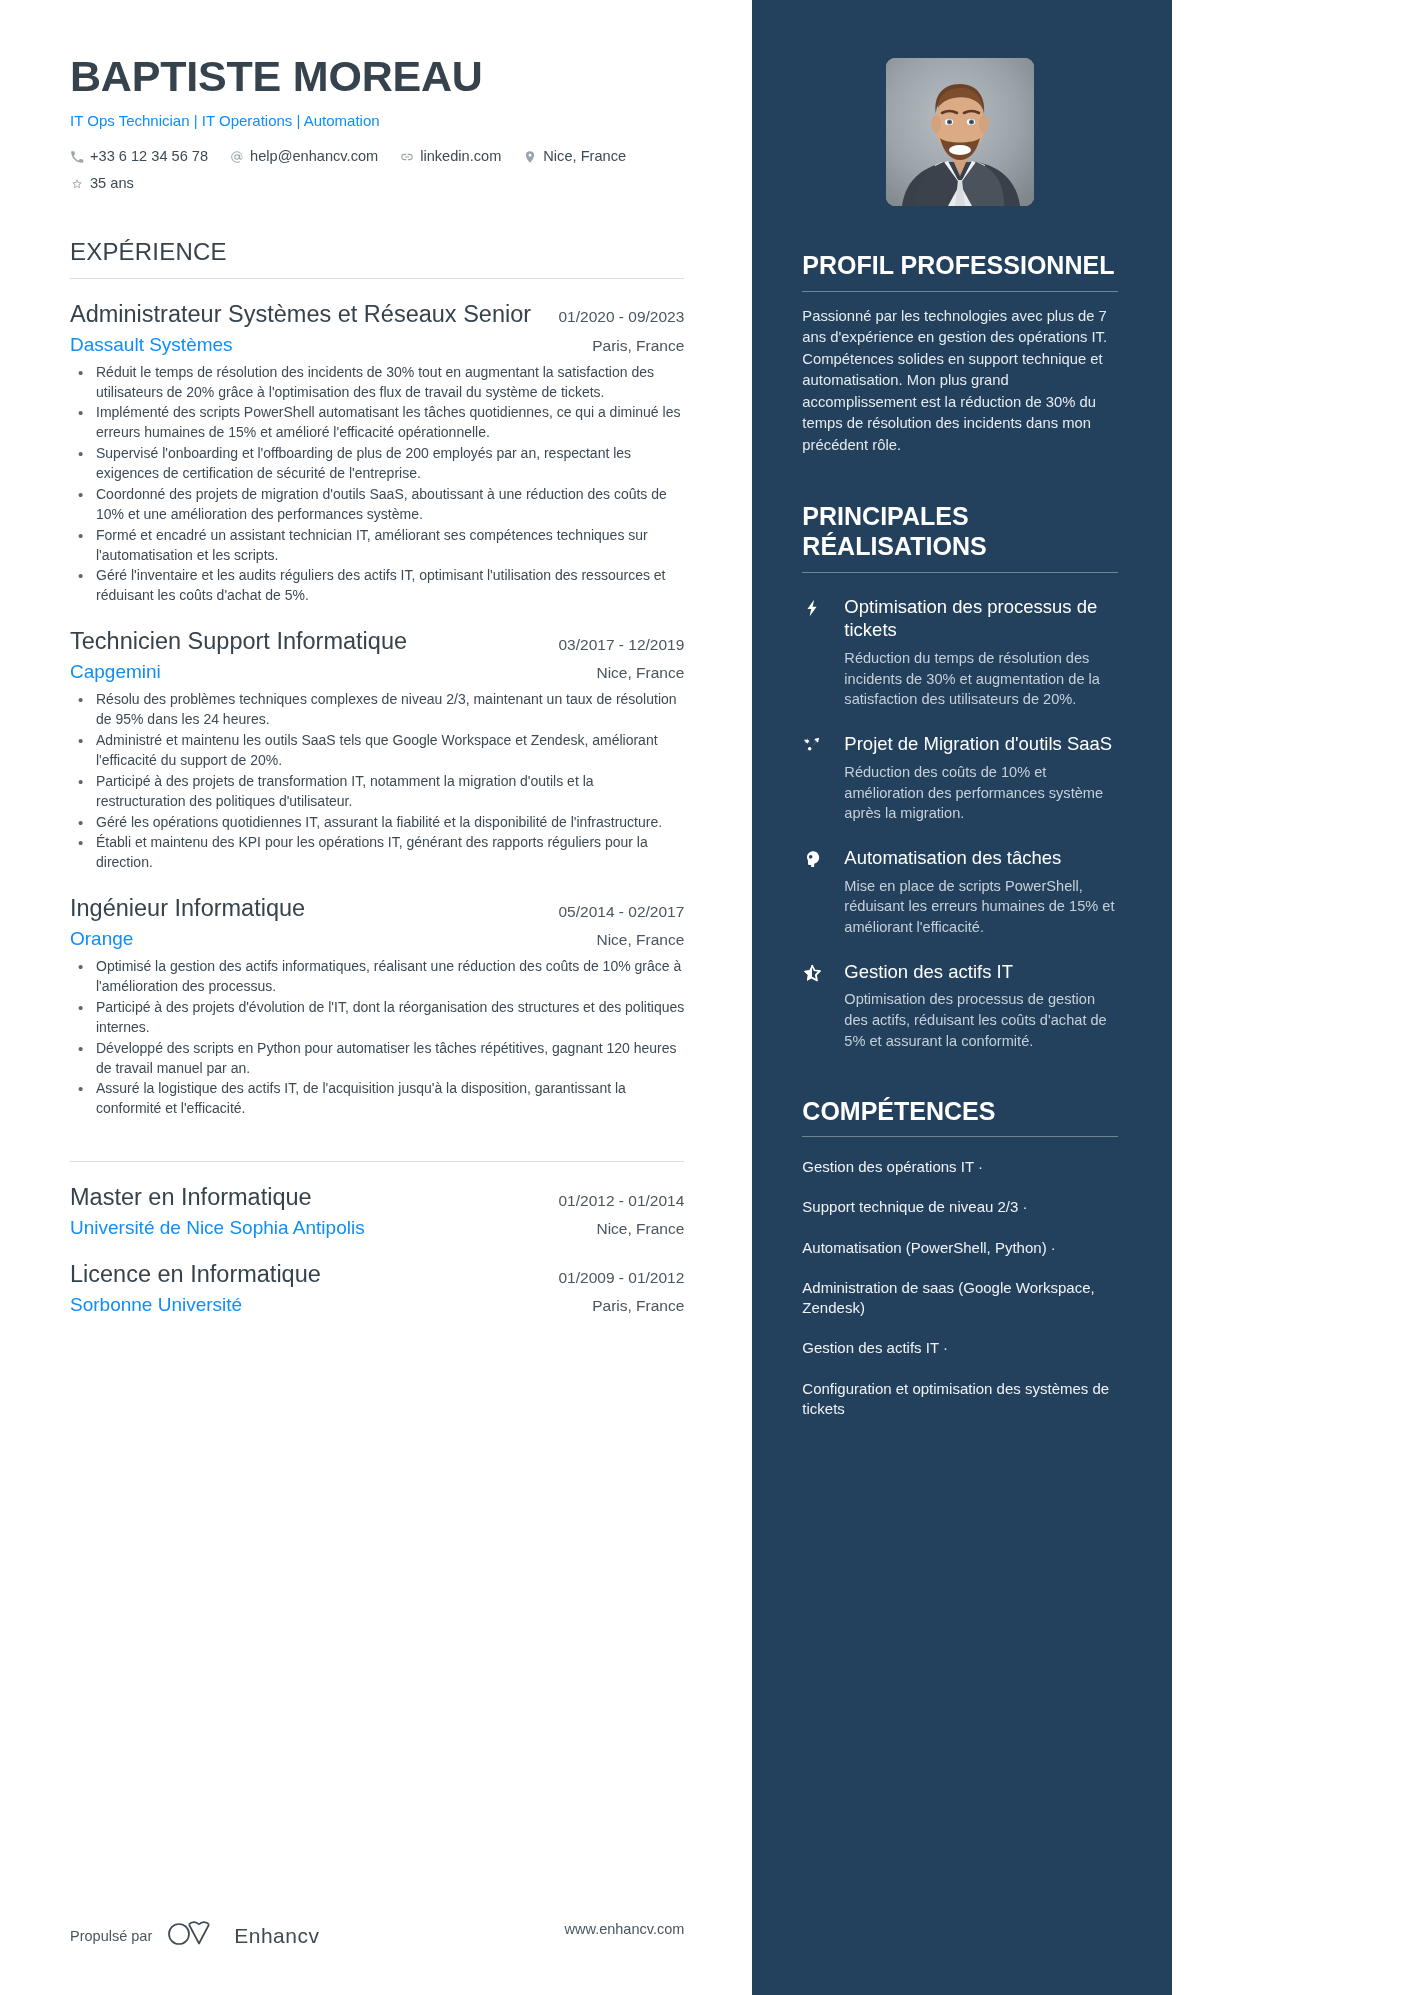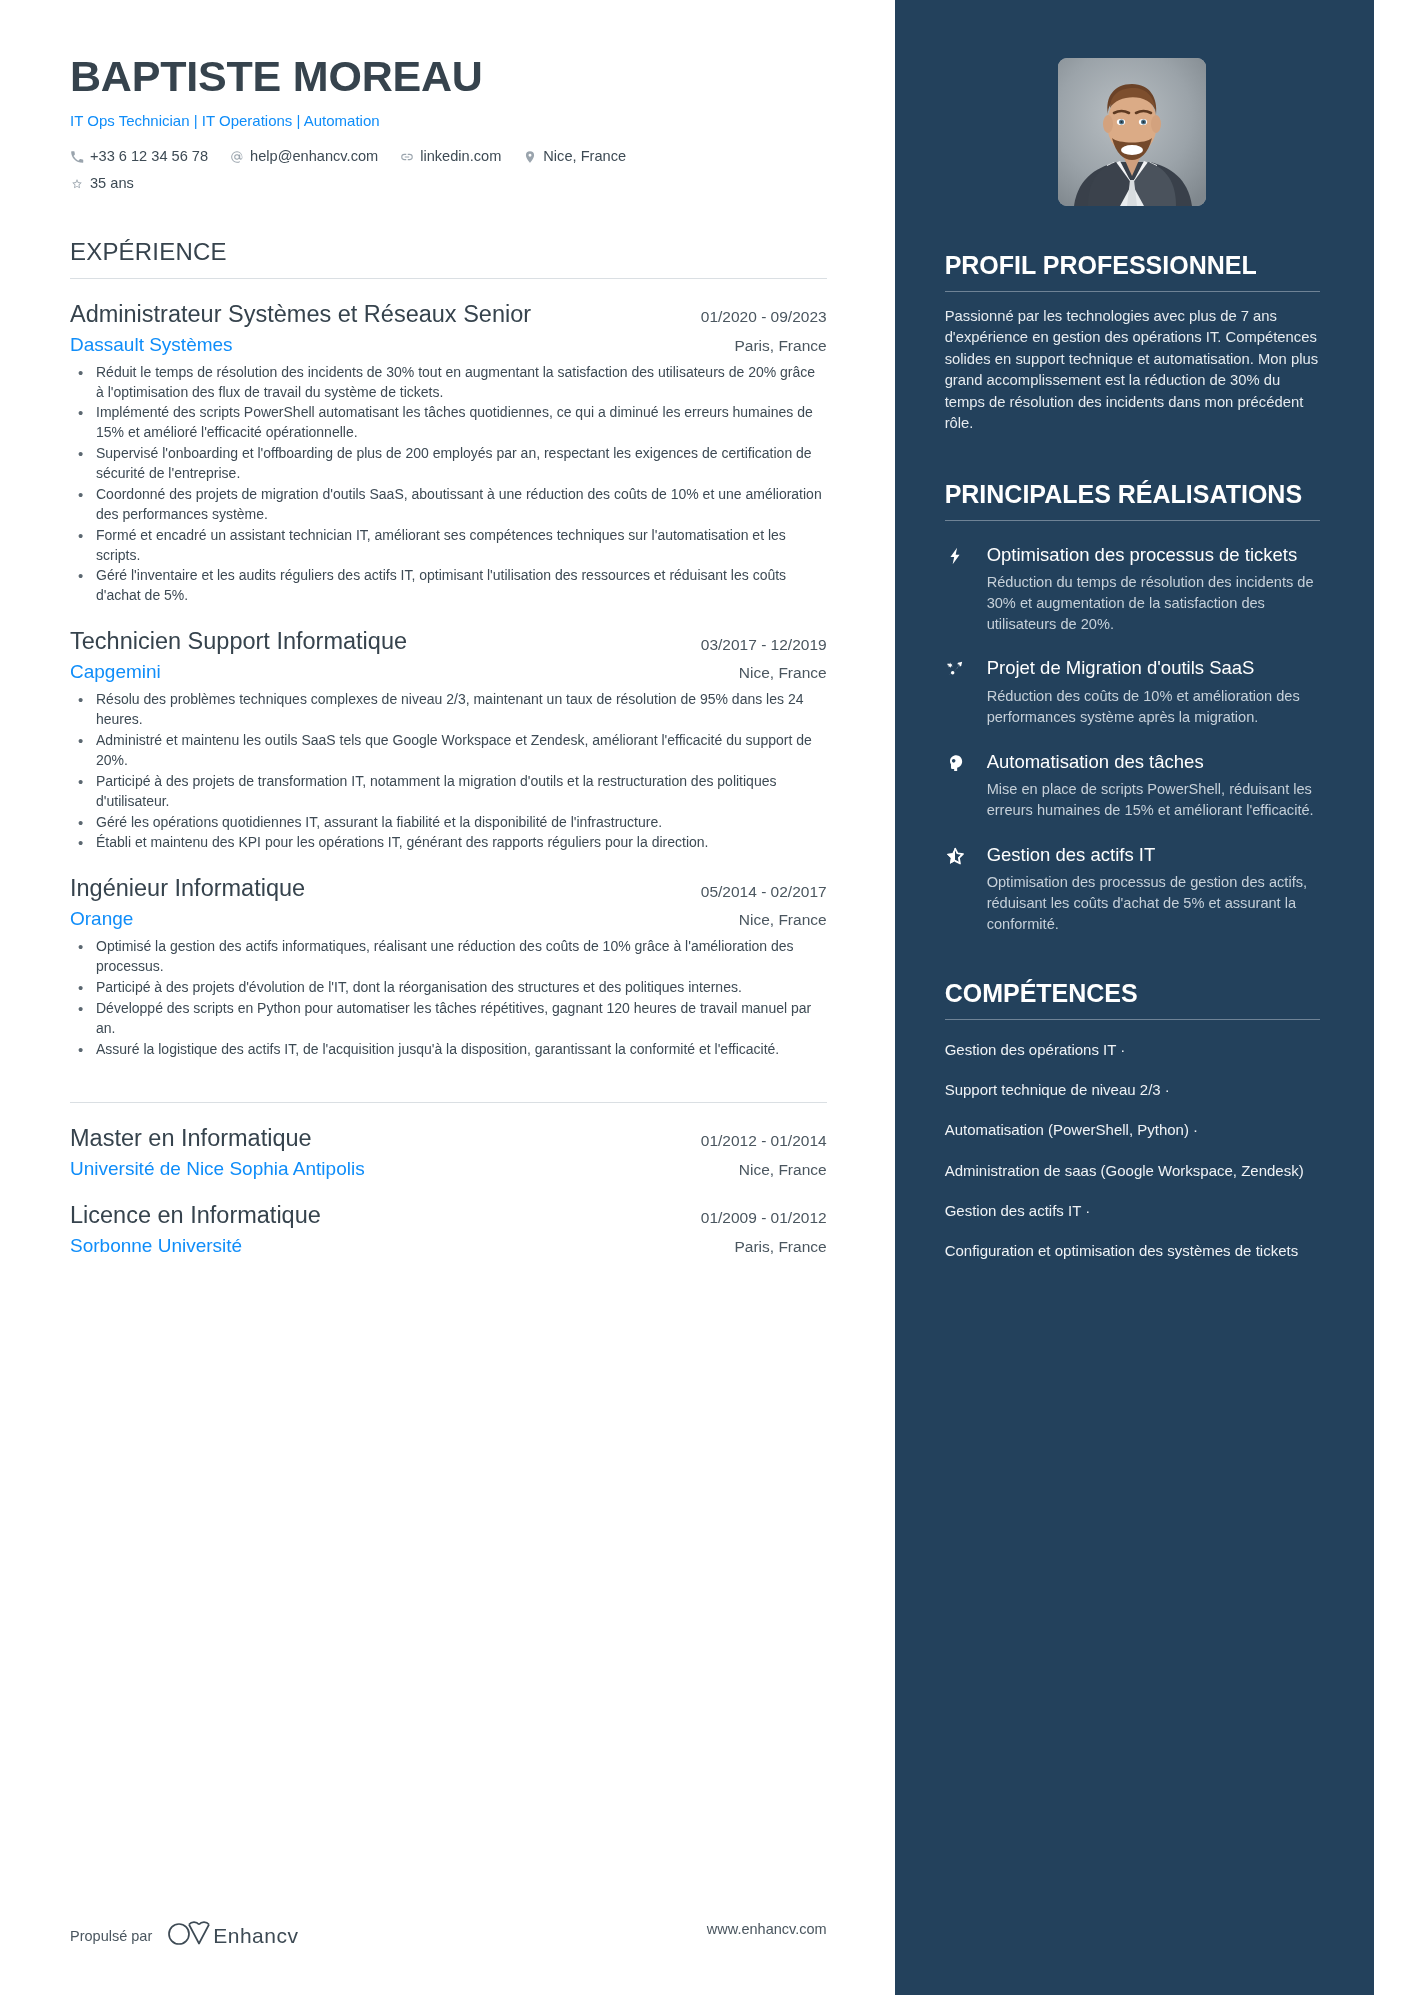--- a/index.html
+++ b/index.html
@@ -2,21 +2,21 @@
 <html><head>
 <meta charset="utf-8">
 <style>
   * { box-sizing: border-box; margin: 0; padding: 0; }
   html, body {
     width: 1410px; height: 1995px;
     background: #ffffff;
     font-family: "Liberation Sans", sans-serif;
     -webkit-font-smoothing: antialiased;
   }
-  .page { position: relative; width: 1374px; height: 1995px; display: flex; background:#b91c1c; }
+  .page { position: relative; width: 1172px; height: 1995px; display: flex; background:#b91c1c; }
 
   
   .left { width: 920px; position: relative; padding: 0; background:#fff; }
   .left-inner { padding: 52px 68px 0 70px; }
 
   .name {
     font-size: 43px; font-weight: bold; letter-spacing: -0.2px;
     color: #36434d; line-height: 1.12; text-transform: uppercase;
   }
   .headline {
@@ -54,21 +54,21 @@
     content: "•"; position: absolute; left: 8px; top: -1px; color: #5b6770; font-size: 15px;
   }
 
   
   .footer {
     position: absolute; left: 70px; right: 68px; bottom: 44px;
     display: flex; align-items: flex-start; justify-content: space-between;
   }
   .footer-left { display: flex; align-items: center; gap: 14px; }
   .powered { font-size: 14.5px; color: #4a565f; }
-  .brand { display: flex; align-items: center; gap: 1px; }
+  .brand { display: flex; align-items: center; gap: 22px; }
   .brand-name { font-size: 21px; color: #3d4a54; letter-spacing: 0.5px; }
   .footer-url { font-size: 14.5px; color: #4a565f; }
 
   
   .right {
     width: 490px; background: #23415c; color: #ffffff; position: relative;
     padding: 0 54px 0 50px;
     font-family: "Liberation Sans", sans-serif;
   }
   .photo-wrap { display:flex; justify-content:center; padding-top: 58px; }

